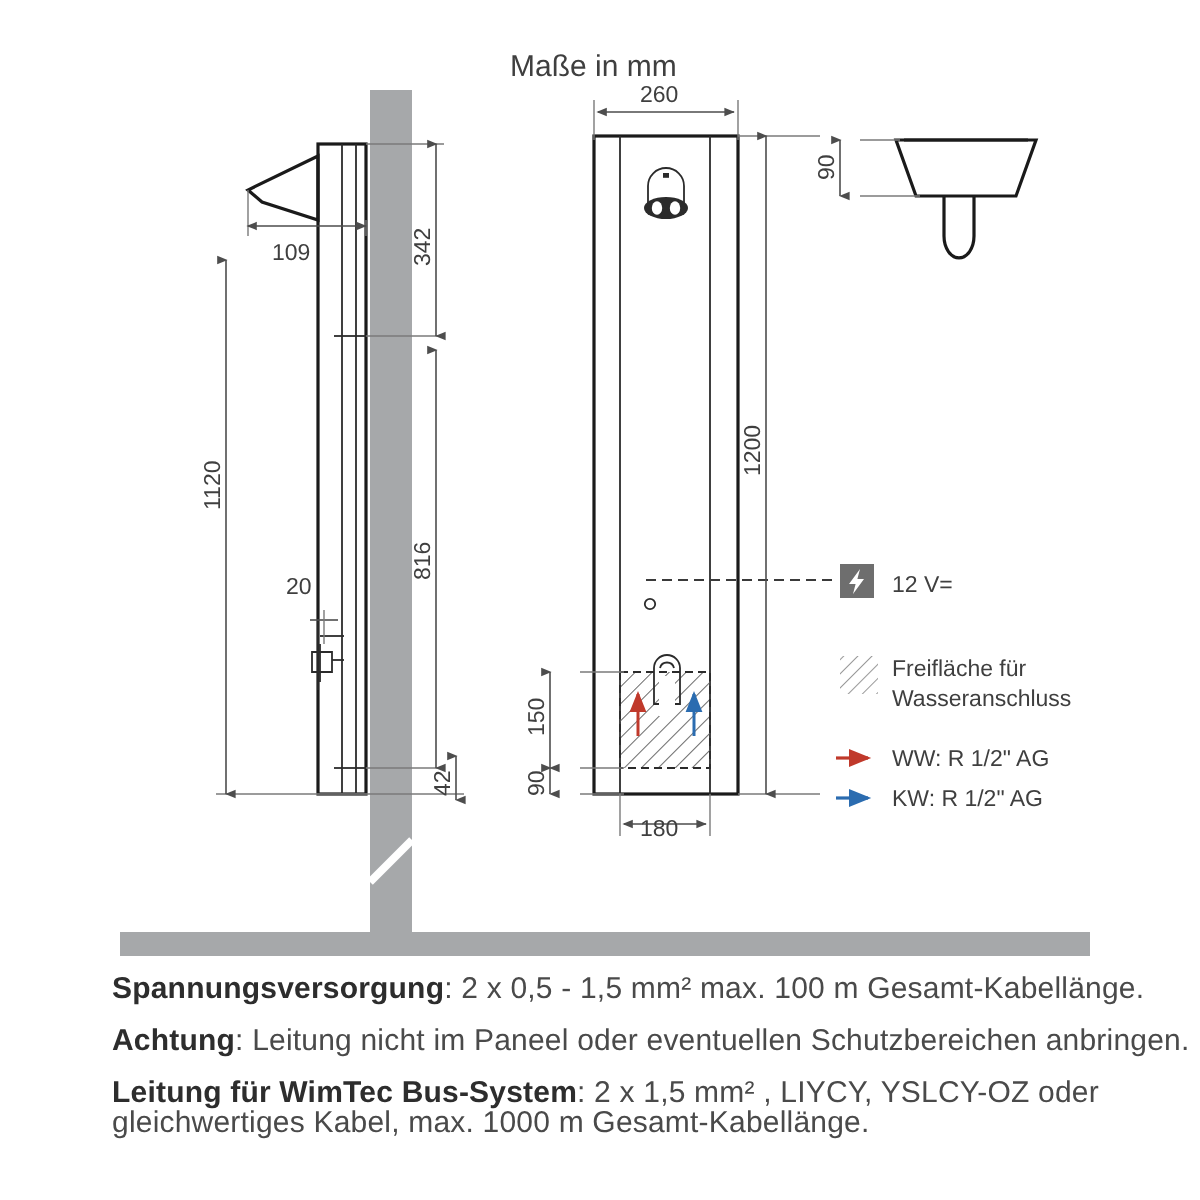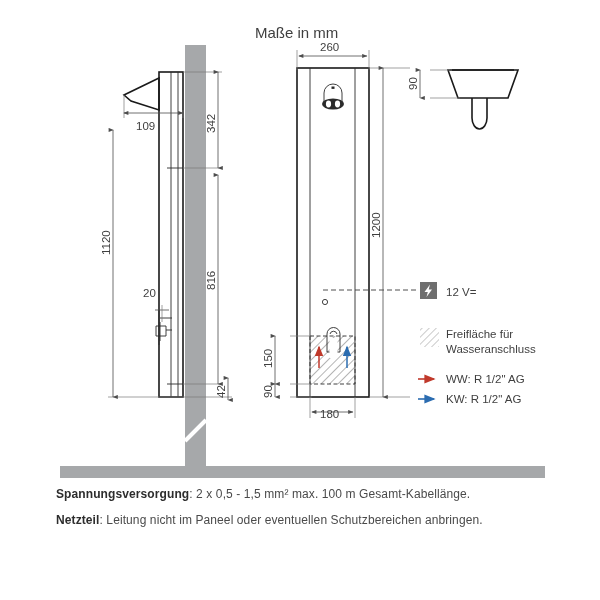--- a/index.html
+++ b/index.html
@@ -38,21 +38,21 @@
     font-family: "Liberation Sans", sans-serif;
   }
   .legend-txt {
     font-size: 11.5px;
     fill: #3f3f3f;
     font-family: "Liberation Sans", sans-serif;
   }
   .note-block {
     position: absolute;
     left: 56px;
-    font-size: 12px;
+    font-size: 15px;
     color: #4a4a4a;
     line-height: 15px;
     letter-spacing: 0.1px;
   }
   .note-block b { color: #2d2d2d; font-weight: bold; }
   .note1 { top: 487px; }
   .note2 { top: 513px; }
   .note3 { top: 539px; width: 500px; }
   .pipe-outline { fill: none; stroke: #1a1a1a; stroke-width: 1.6; }
   .thin { fill: none; stroke: #2b2b2b; stroke-width: 0.9; }
@@ -244,16 +244,20 @@
         <line x1="418" y1="399" x2="434" y2="399" stroke="#2b6cb0" stroke-width="1.6" marker-end="url(#arrCold)"></line>
         <text class="legend-txt" x="446" y="403">KW: R 1/2" AG</text>
       </g>
     </g>
   </svg>
 
   <div class="note-block note1">
     <b>Spannungsversorgung</b><span>: 2 x 0,5 - 1,5 mm²  max. 100 m Gesamt-Kabellänge.</span>
   </div>
   <div class="note-block note2">
-    <b>Netzteil</b><span>: Leitung nicht im Paneel oder eventuellen Schutzbereichen anbringen.</span>
+    <b>Achtung</b><span>: Leitung nicht im Paneel oder eventuellen Schutzbereichen anbringen.</span>
   </div>
+  <div class="note-block note3">
+    <b>Leitung für WimTec Bus-System</b><span>: 2 x 1,5 mm² , LIYCY, YSLCY-OZ oder</span><br>
+    <span>gleichwertiges Kabel, max. 1000 m Gesamt-Kabellänge.</span>
+  </div>
 
 </div>
 
 </body></html>

